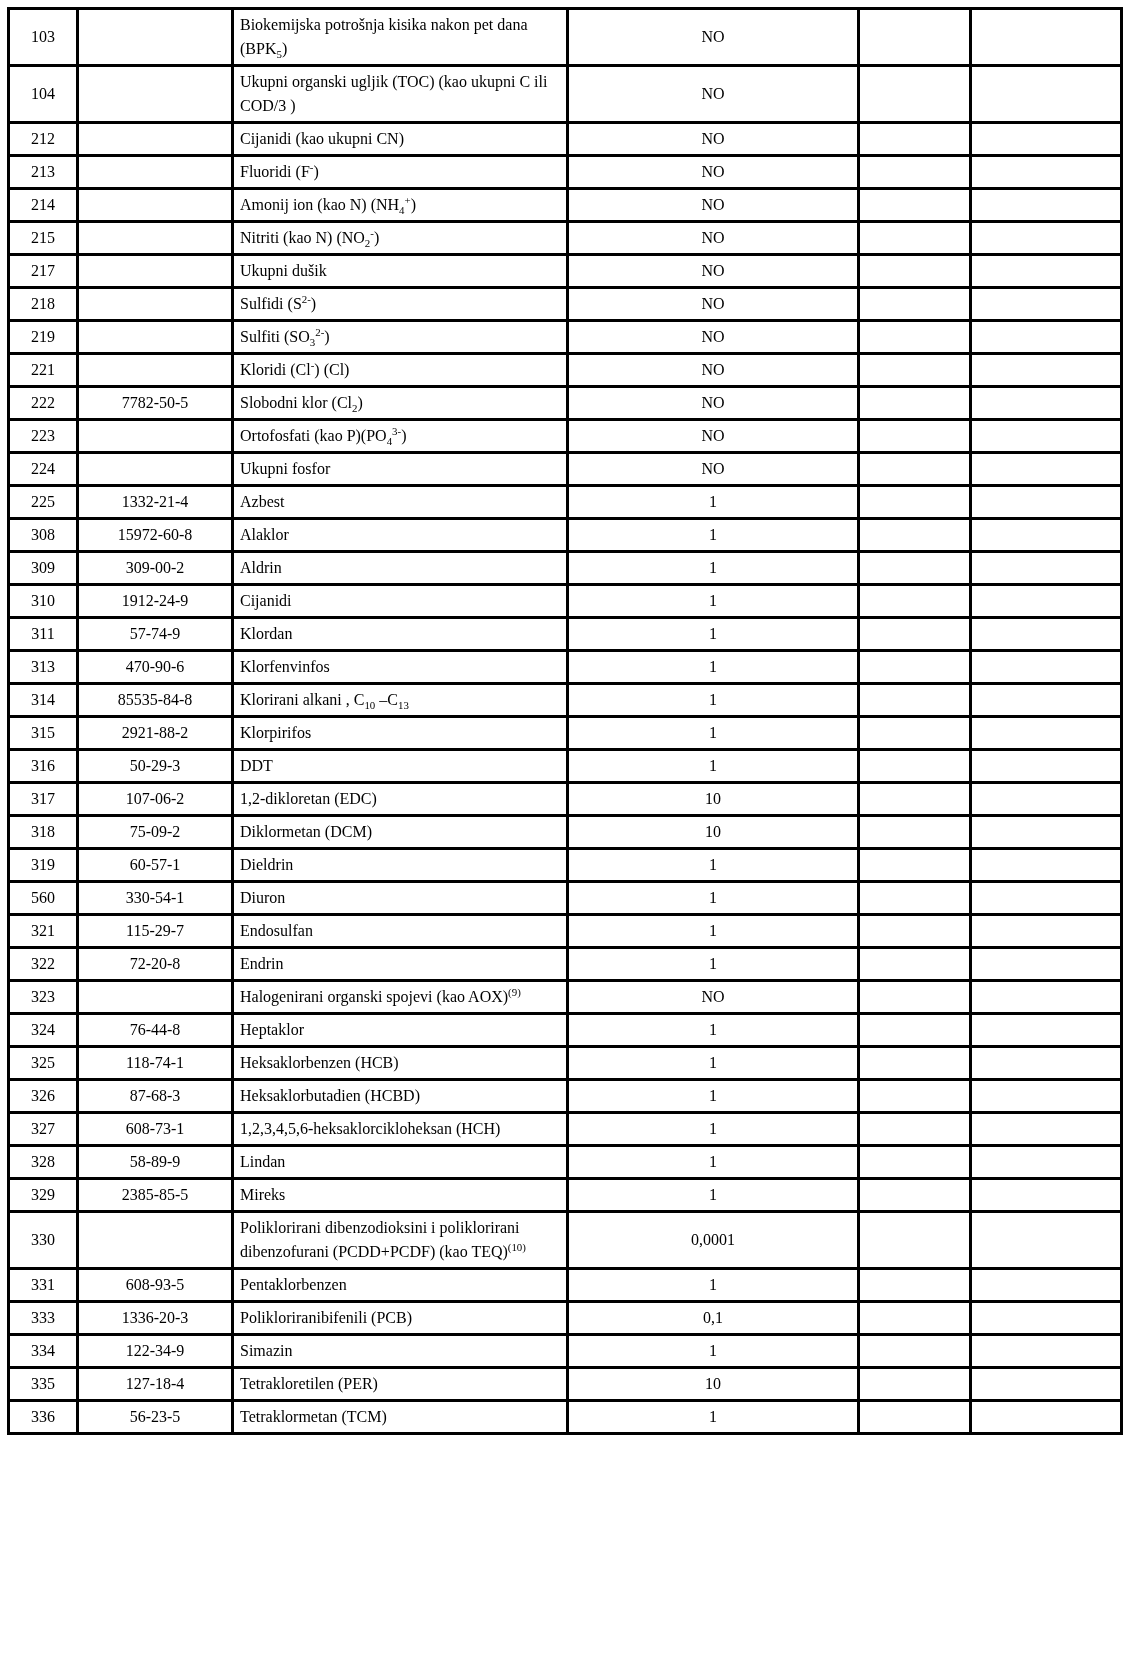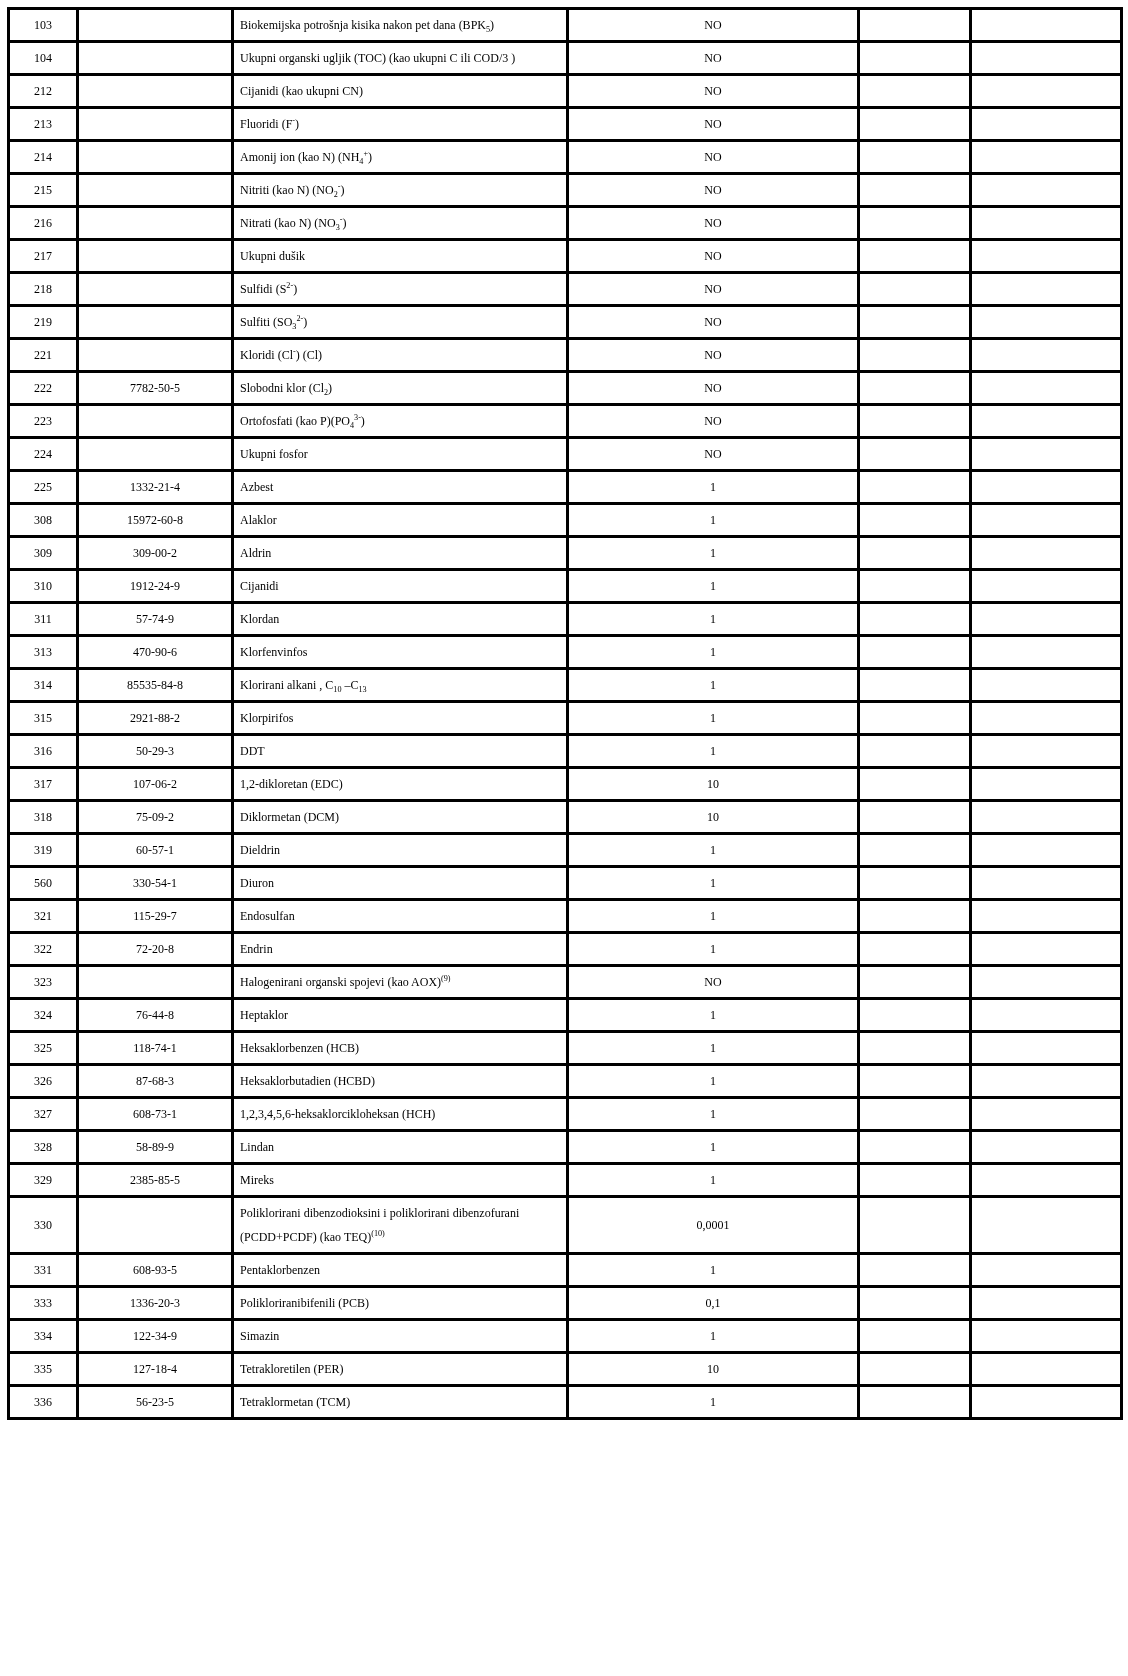--- a/index.html
+++ b/index.html
@@ -3,21 +3,21 @@
 <meta charset="utf-8">
 <style>
   html, body { margin: 0; padding: 0; background: #ffffff; }
   body { width: 1128px; height: 1676px; overflow: hidden; }
   .page { padding: 7px 0 0 7px; }
   table.pollutants {
     border-collapse: collapse;
     table-layout: fixed;
     width: 1113px;
     font-family: "Liberation Serif", "DejaVu Serif", serif;
-    font-size: 12px;
+    font-size: 16px;
     color: #000000;
   }
   table.pollutants td {
     border: 3px solid #000000;
     padding: 3px 6px;
     line-height: 24px;
     vertical-align: middle;
     overflow: hidden;
     word-wrap: break-word;
   }
@@ -82,28 +82,20 @@
         </tr>
         <tr>
           <td class="col-id">215</td>
           <td class="col-cas"></td>
           <td class="col-name">Nitriti (kao N) (NO<sub>2</sub><sup>-</sup>)</td>
           <td class="col-value">NO</td>
           <td class="col-extra1"></td>
           <td class="col-extra2"></td>
         </tr>
         <tr>
-          <td class="col-id">216</td>
-          <td class="col-cas"></td>
-          <td class="col-name">Nitrati (kao N) (NO<sub>3</sub><sup>-</sup>)</td>
-          <td class="col-value">NO</td>
-          <td class="col-extra1"></td>
-          <td class="col-extra2"></td>
-        </tr>
-        <tr>
           <td class="col-id">217</td>
           <td class="col-cas"></td>
           <td class="col-name">Ukupni dušik</td>
           <td class="col-value">NO</td>
           <td class="col-extra1"></td>
           <td class="col-extra2"></td>
         </tr>
         <tr>
           <td class="col-id">218</td>
           <td class="col-cas"></td>

